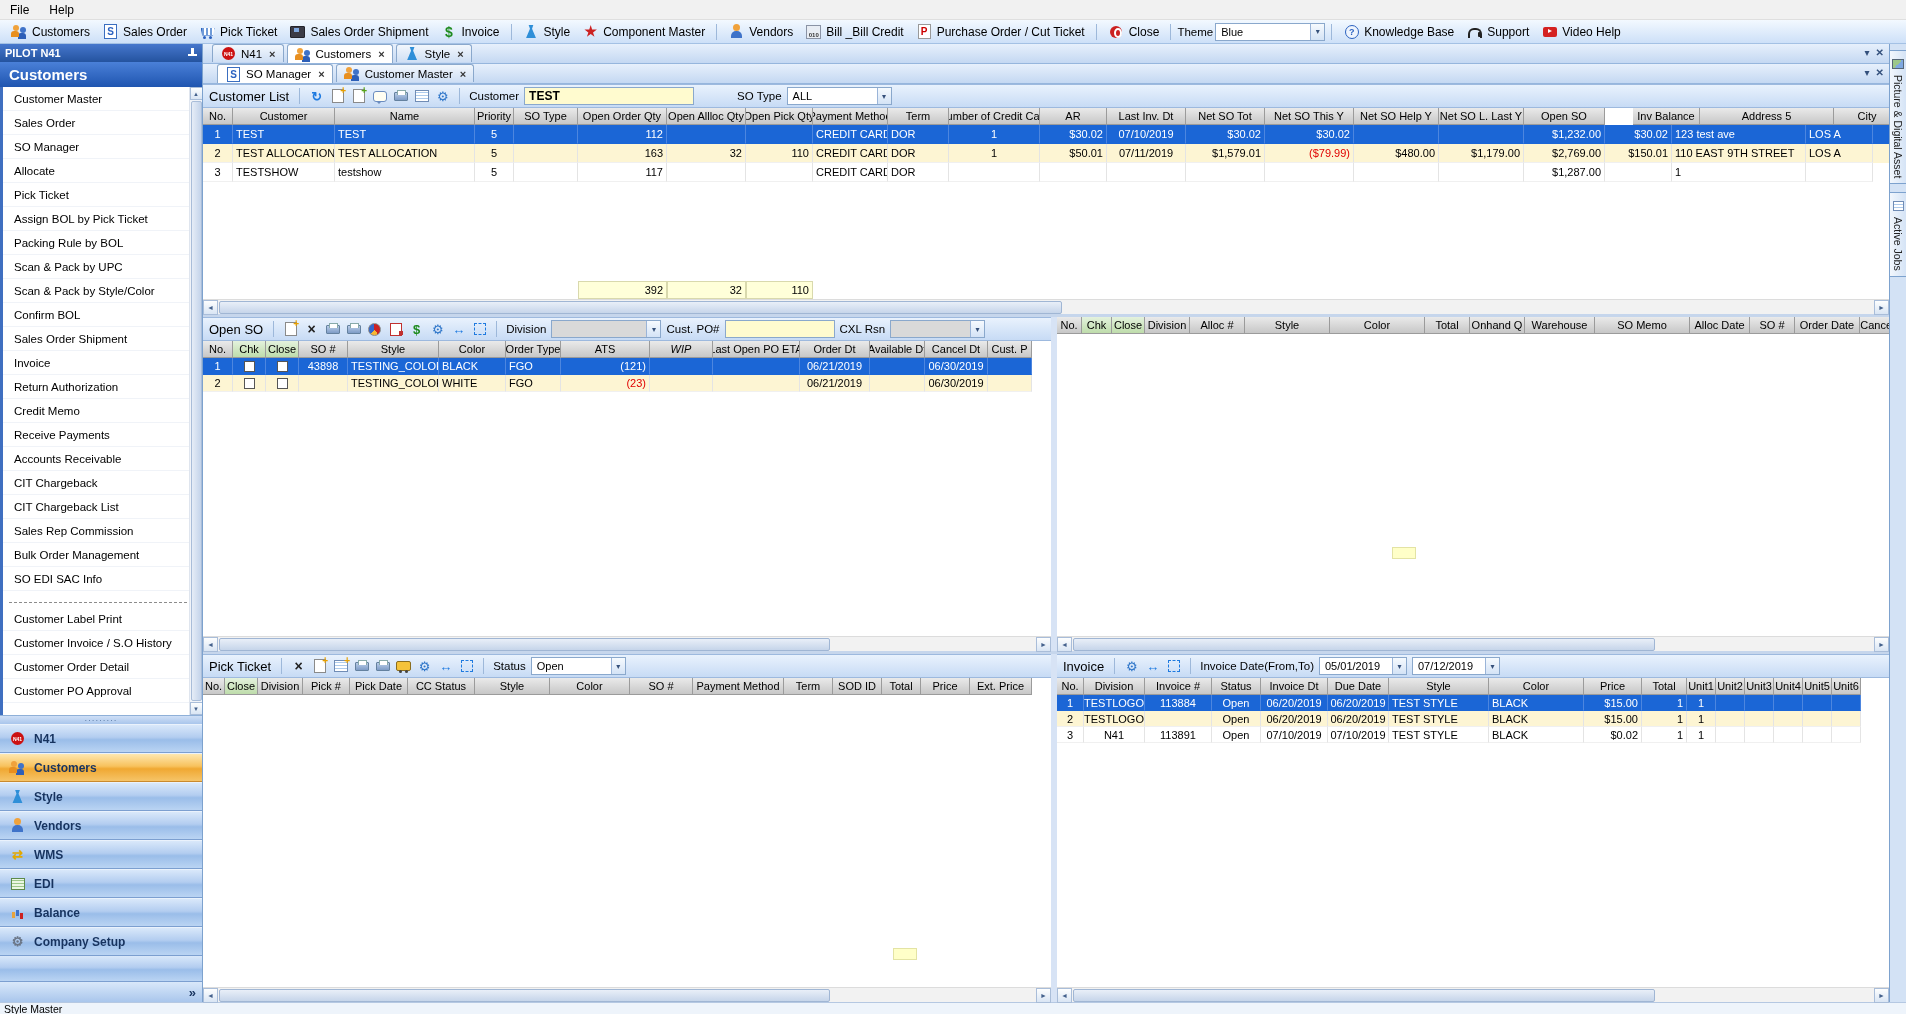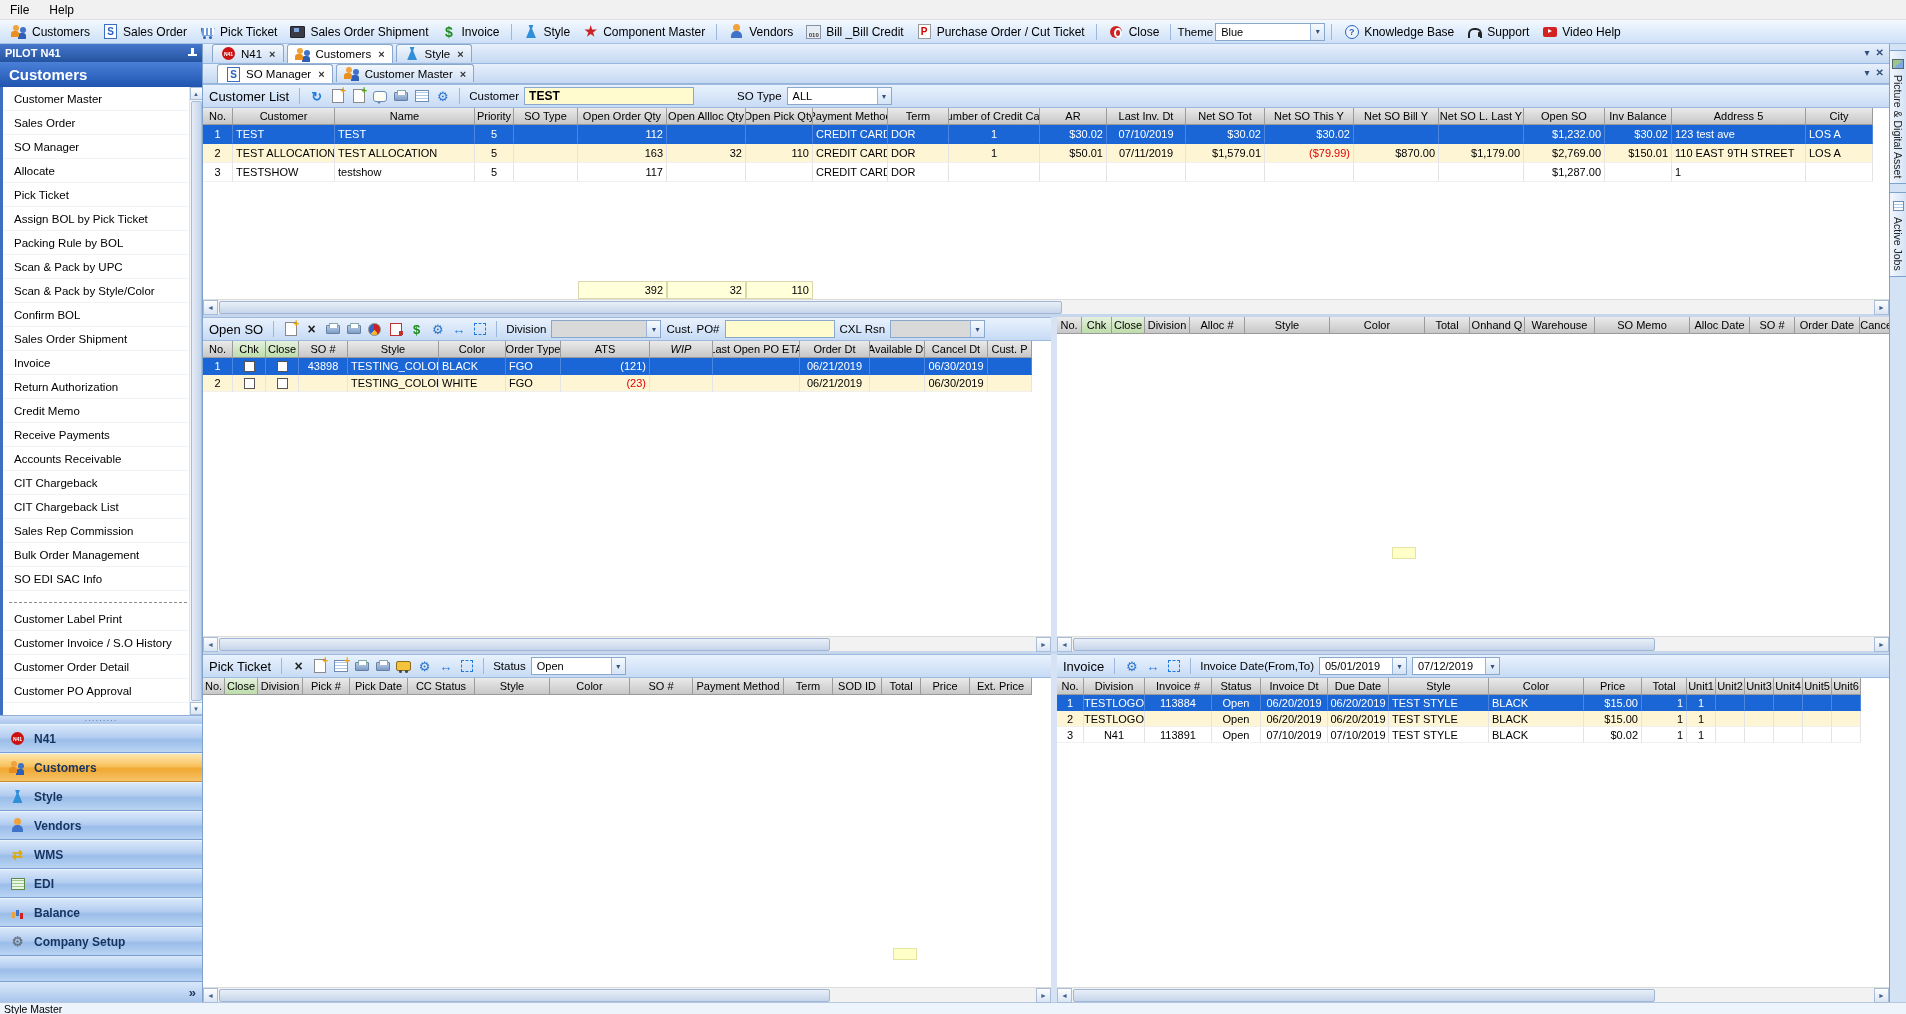--- a/index.html
+++ b/index.html
@@ -401,24 +401,24 @@
                 <div class="hcell" style="width: 89px;">Open Order Qty</div>
                 <div class="hcell" style="width: 79px;">Open Allloc Qty</div>
                 <div class="hcell" style="width: 67px;">Open Pick Qty</div>
                 <div class="hcell" style="width: 75px;">Payment Method</div>
                 <div class="hcell" style="width: 61px;">Term</div>
                 <div class="hcell" style="width: 91px;">Number of Credit Card</div>
                 <div class="hcell" style="width: 67px;">AR</div>
                 <div class="hcell" style="width: 79px;">Last Inv. Dt</div>
                 <div class="hcell" style="width: 79px;">Net SO Tot</div>
                 <div class="hcell" style="width: 89px;">Net SO This Y</div>
-                <div class="hcell" style="width: 85px;">Net SO Bill Y</div>
+                <div class="hcell" style="width: 85px;">Net SO Help Y</div>
                 <div class="hcell" style="width: 85px;">Net SO L. Last Y</div>
                 <div class="hcell" style="width: 81px;">Open SO</div>
-                <div class="hcell" style="width: 67px;">Inv Balance</div>
+                <div class="hcell" style="width: 67px; margin-left: 28px;">Inv Balance</div>
                 <div class="hcell" style="width: 134px;">Address 5</div>
                 <div class="hcell" style="width: 67px;">City</div>
               </div>
               <div class="grow sel">
                 <div class="cell c" style="width: 30px;">1</div>
                 <div class="cell l" style="width: 102px;">TEST</div>
                 <div class="cell l" style="width: 140px;">TEST</div>
                 <div class="cell c" style="width: 39px;">5</div>
                 <div class="cell l" style="width: 64px;"></div>
                 <div class="cell r" style="width: 89px;">112</div>
@@ -447,21 +447,21 @@
                 <div class="cell r" style="width: 89px;">163</div>
                 <div class="cell r" style="width: 79px;">32</div>
                 <div class="cell r" style="width: 67px;">110</div>
                 <div class="cell l" style="width: 75px;">CREDIT CARD</div>
                 <div class="cell l" style="width: 61px;">DOR</div>
                 <div class="cell c" style="width: 91px;">1</div>
                 <div class="cell r" style="width: 67px;">$50.01</div>
                 <div class="cell c" style="width: 79px;">07/11/2019</div>
                 <div class="cell r" style="width: 79px;">$1,579.01</div>
                 <div class="cell r neg" style="width: 89px;">($79.99)</div>
-                <div class="cell r" style="width: 85px;">$870.00</div>
+                <div class="cell r" style="width: 85px;">$480.00</div>
                 <div class="cell r" style="width: 85px;">$1,179.00</div>
                 <div class="cell r" style="width: 81px;">$2,769.00</div>
                 <div class="cell r" style="width: 67px;">$150.01</div>
                 <div class="cell l" style="width: 134px;">110 EAST 9TH STREET</div>
                 <div class="cell l" style="width: 67px;">LOS A</div>
               </div>
               <div class="grow">
                 <div class="cell c" style="width: 30px;">3</div>
                 <div class="cell l" style="width: 102px;">TESTSHOW</div>
                 <div class="cell l" style="width: 140px;">testshow</div>

